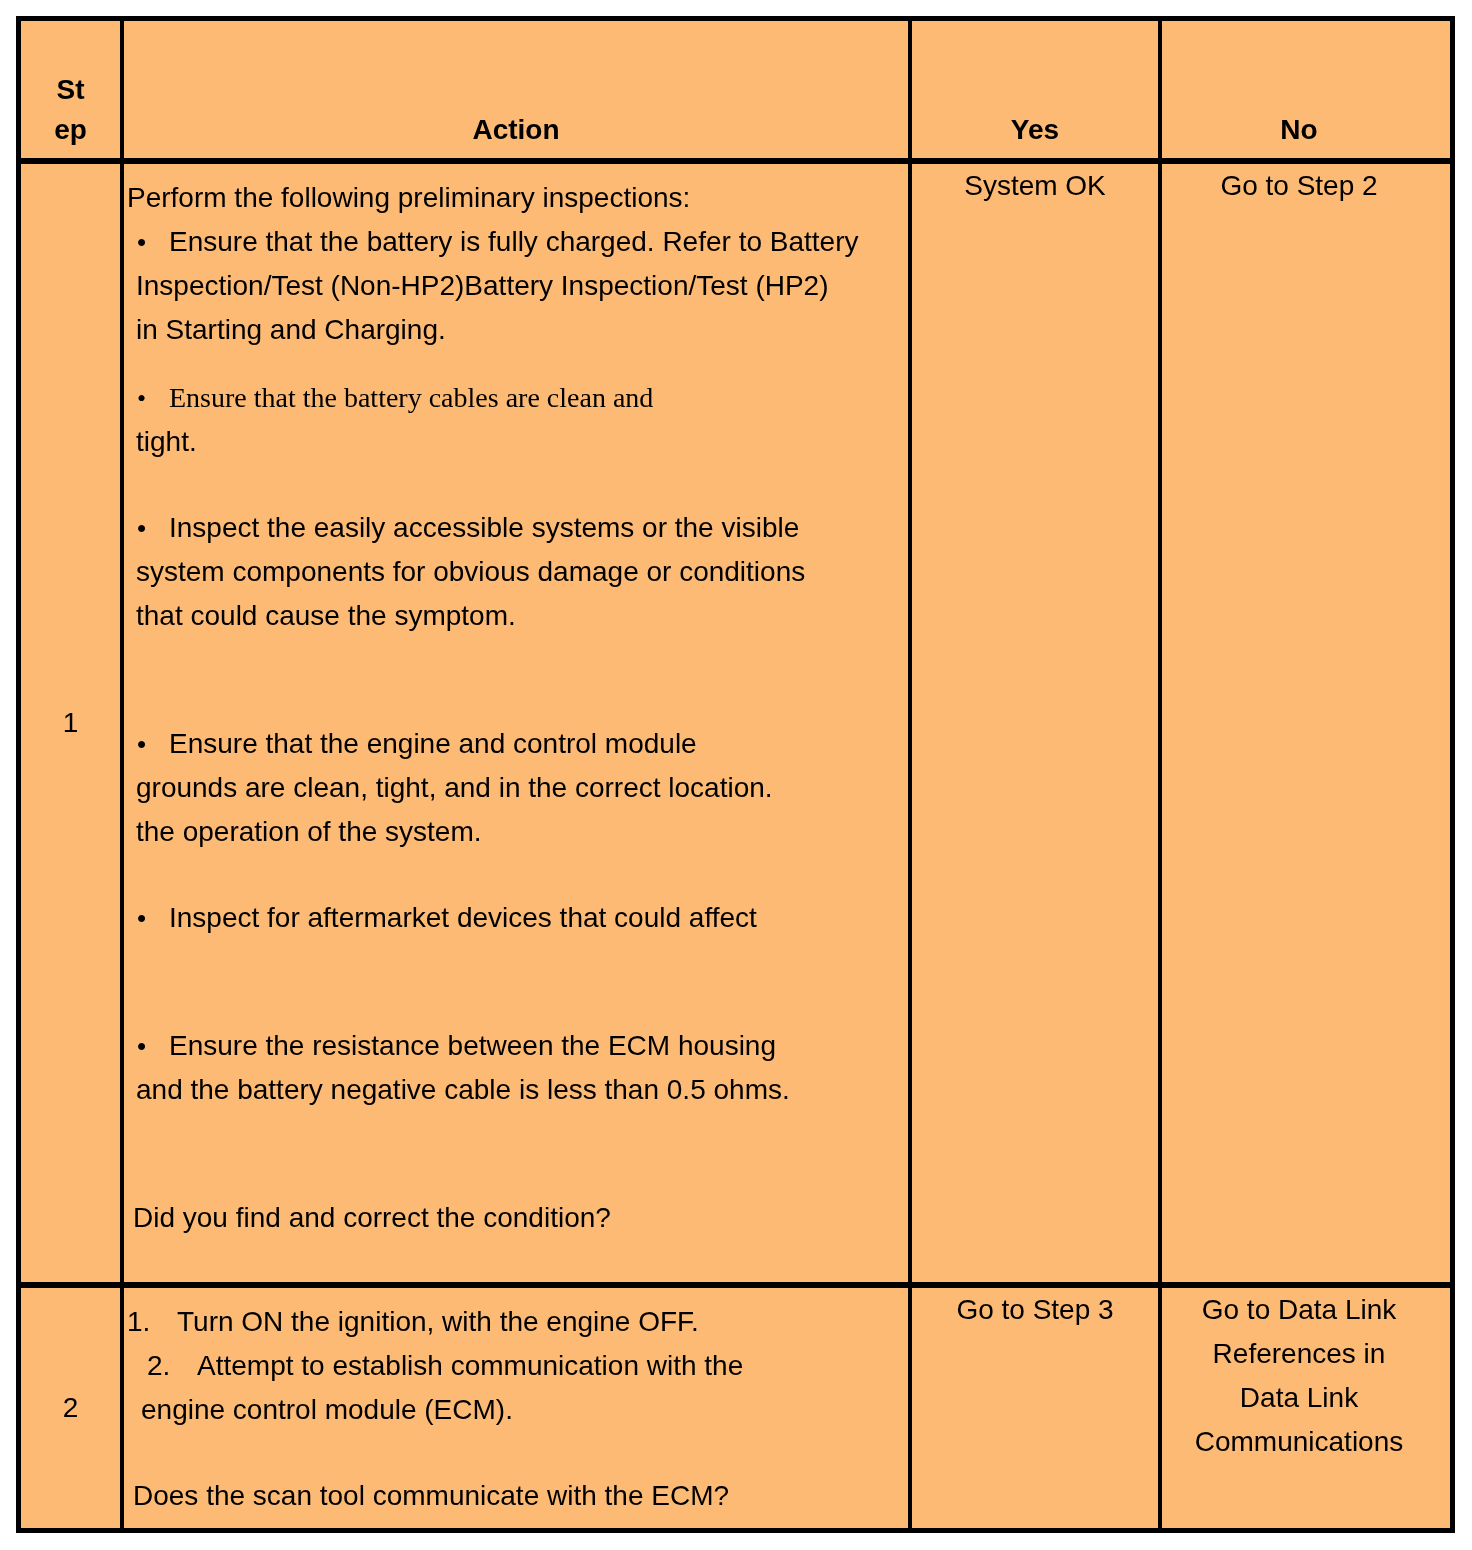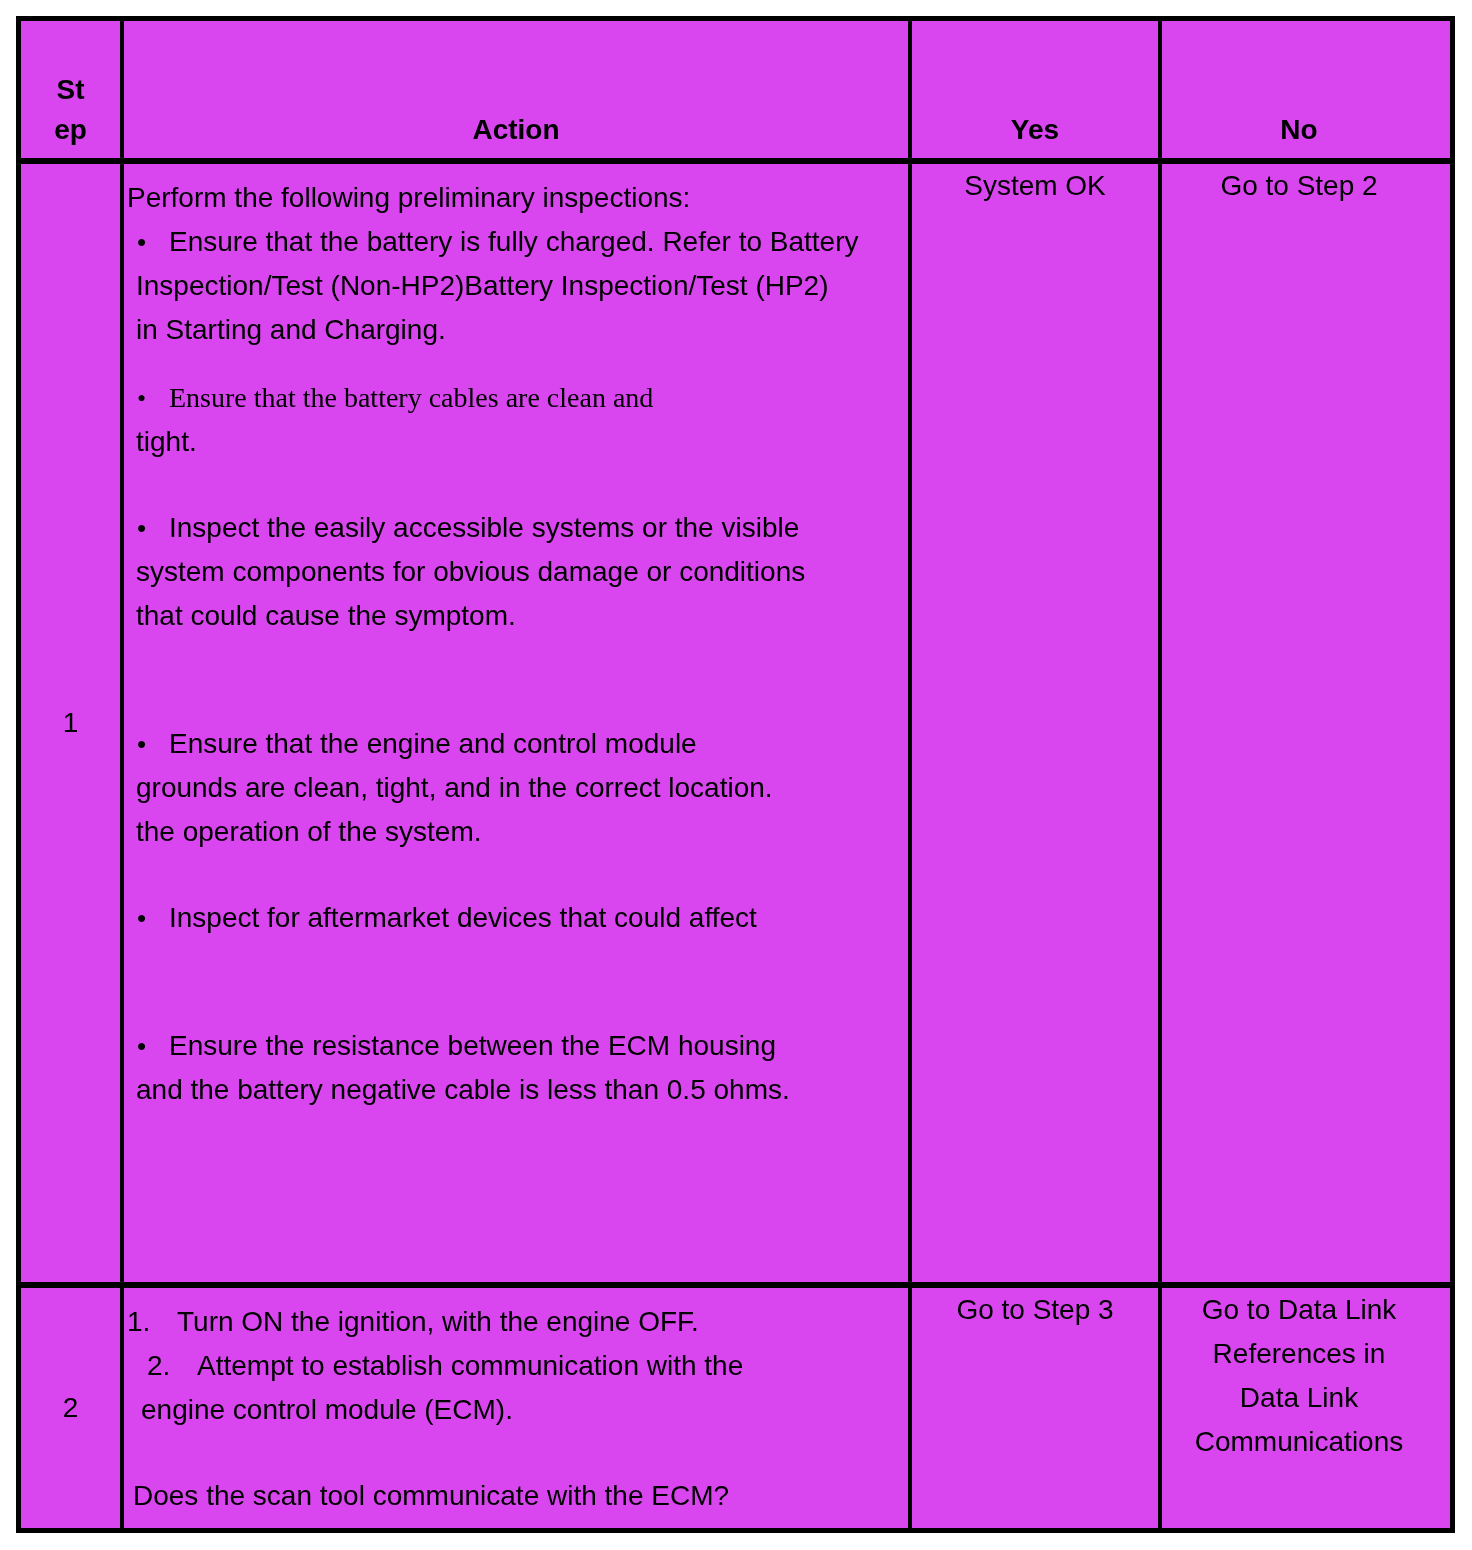--- a/index.html
+++ b/index.html
@@ -7,21 +7,21 @@
     width:1472px;height:1550px;
     background:#ffffff;color:#000000;
     font-family:"Liberation Sans", sans-serif;
     position:relative;
   }
   .table{
     position:absolute;left:16px;top:16px;
     width:1439px;
     box-sizing:border-box;
     border:5px solid #000000;
-    background:#d946ef;
+    background:#fdba74;
   }
   .trow{display:flex;box-sizing:border-box;}
   .thead{height:137px;}
   .r1{height:1124px;border-top:6px solid #000000;}
   .r2{height:246px;border-top:6px solid #000000;}
   .cell{box-sizing:border-box;height:100%;overflow:hidden;}
   .c1{width:99px;}
   .c2{width:788px;border-left:4px solid #000000;}
   .c3{width:250px;border-left:4px solid #000000;}
   .c4{width:278px;border-left:4px solid #000000;}
@@ -87,20 +87,21 @@
         <div class="ln bullet-cont">tight.</div>
         <div class="ln bullet-first" style="margin-top: 42px;"><span class="bullet-marker">•</span><span>Inspect the easily accessible systems or the visible</span></div>
         <div class="ln bullet-cont">system components for obvious damage or conditions</div>
         <div class="ln bullet-cont">that could cause the symptom.</div>
         <div class="ln bullet-first" style="margin-top: 84px;"><span class="bullet-marker">•</span><span>Ensure that the engine and control module</span></div>
         <div class="ln bullet-cont">grounds are clean, tight, and in the correct location.</div>
         <div class="ln bullet-cont">the operation of the system.</div>
         <div class="ln bullet-first" style="margin-top: 42px;"><span class="bullet-marker">•</span><span>Inspect for aftermarket devices that could affect</span></div>
         <div class="ln bullet-first" style="margin-top: 84px;"><span class="bullet-marker">•</span><span>Ensure the resistance between the ECM housing</span></div>
         <div class="ln bullet-cont">and the battery negative cable is less than 0.5 ohms.</div>
+        <div class="ln question" style="margin-top: 84px;">Did you find and correct the condition?</div>
       </div>
       <div class="cell c3 ref-cell">
         <div class="ref-line">System OK</div>
       </div>
       <div class="cell c4 ref-cell">
         <div class="ref-line">Go to Step 2</div>
       </div>
     </div>
     <div class="trow r2">
       <div class="cell c1 step-cell">

